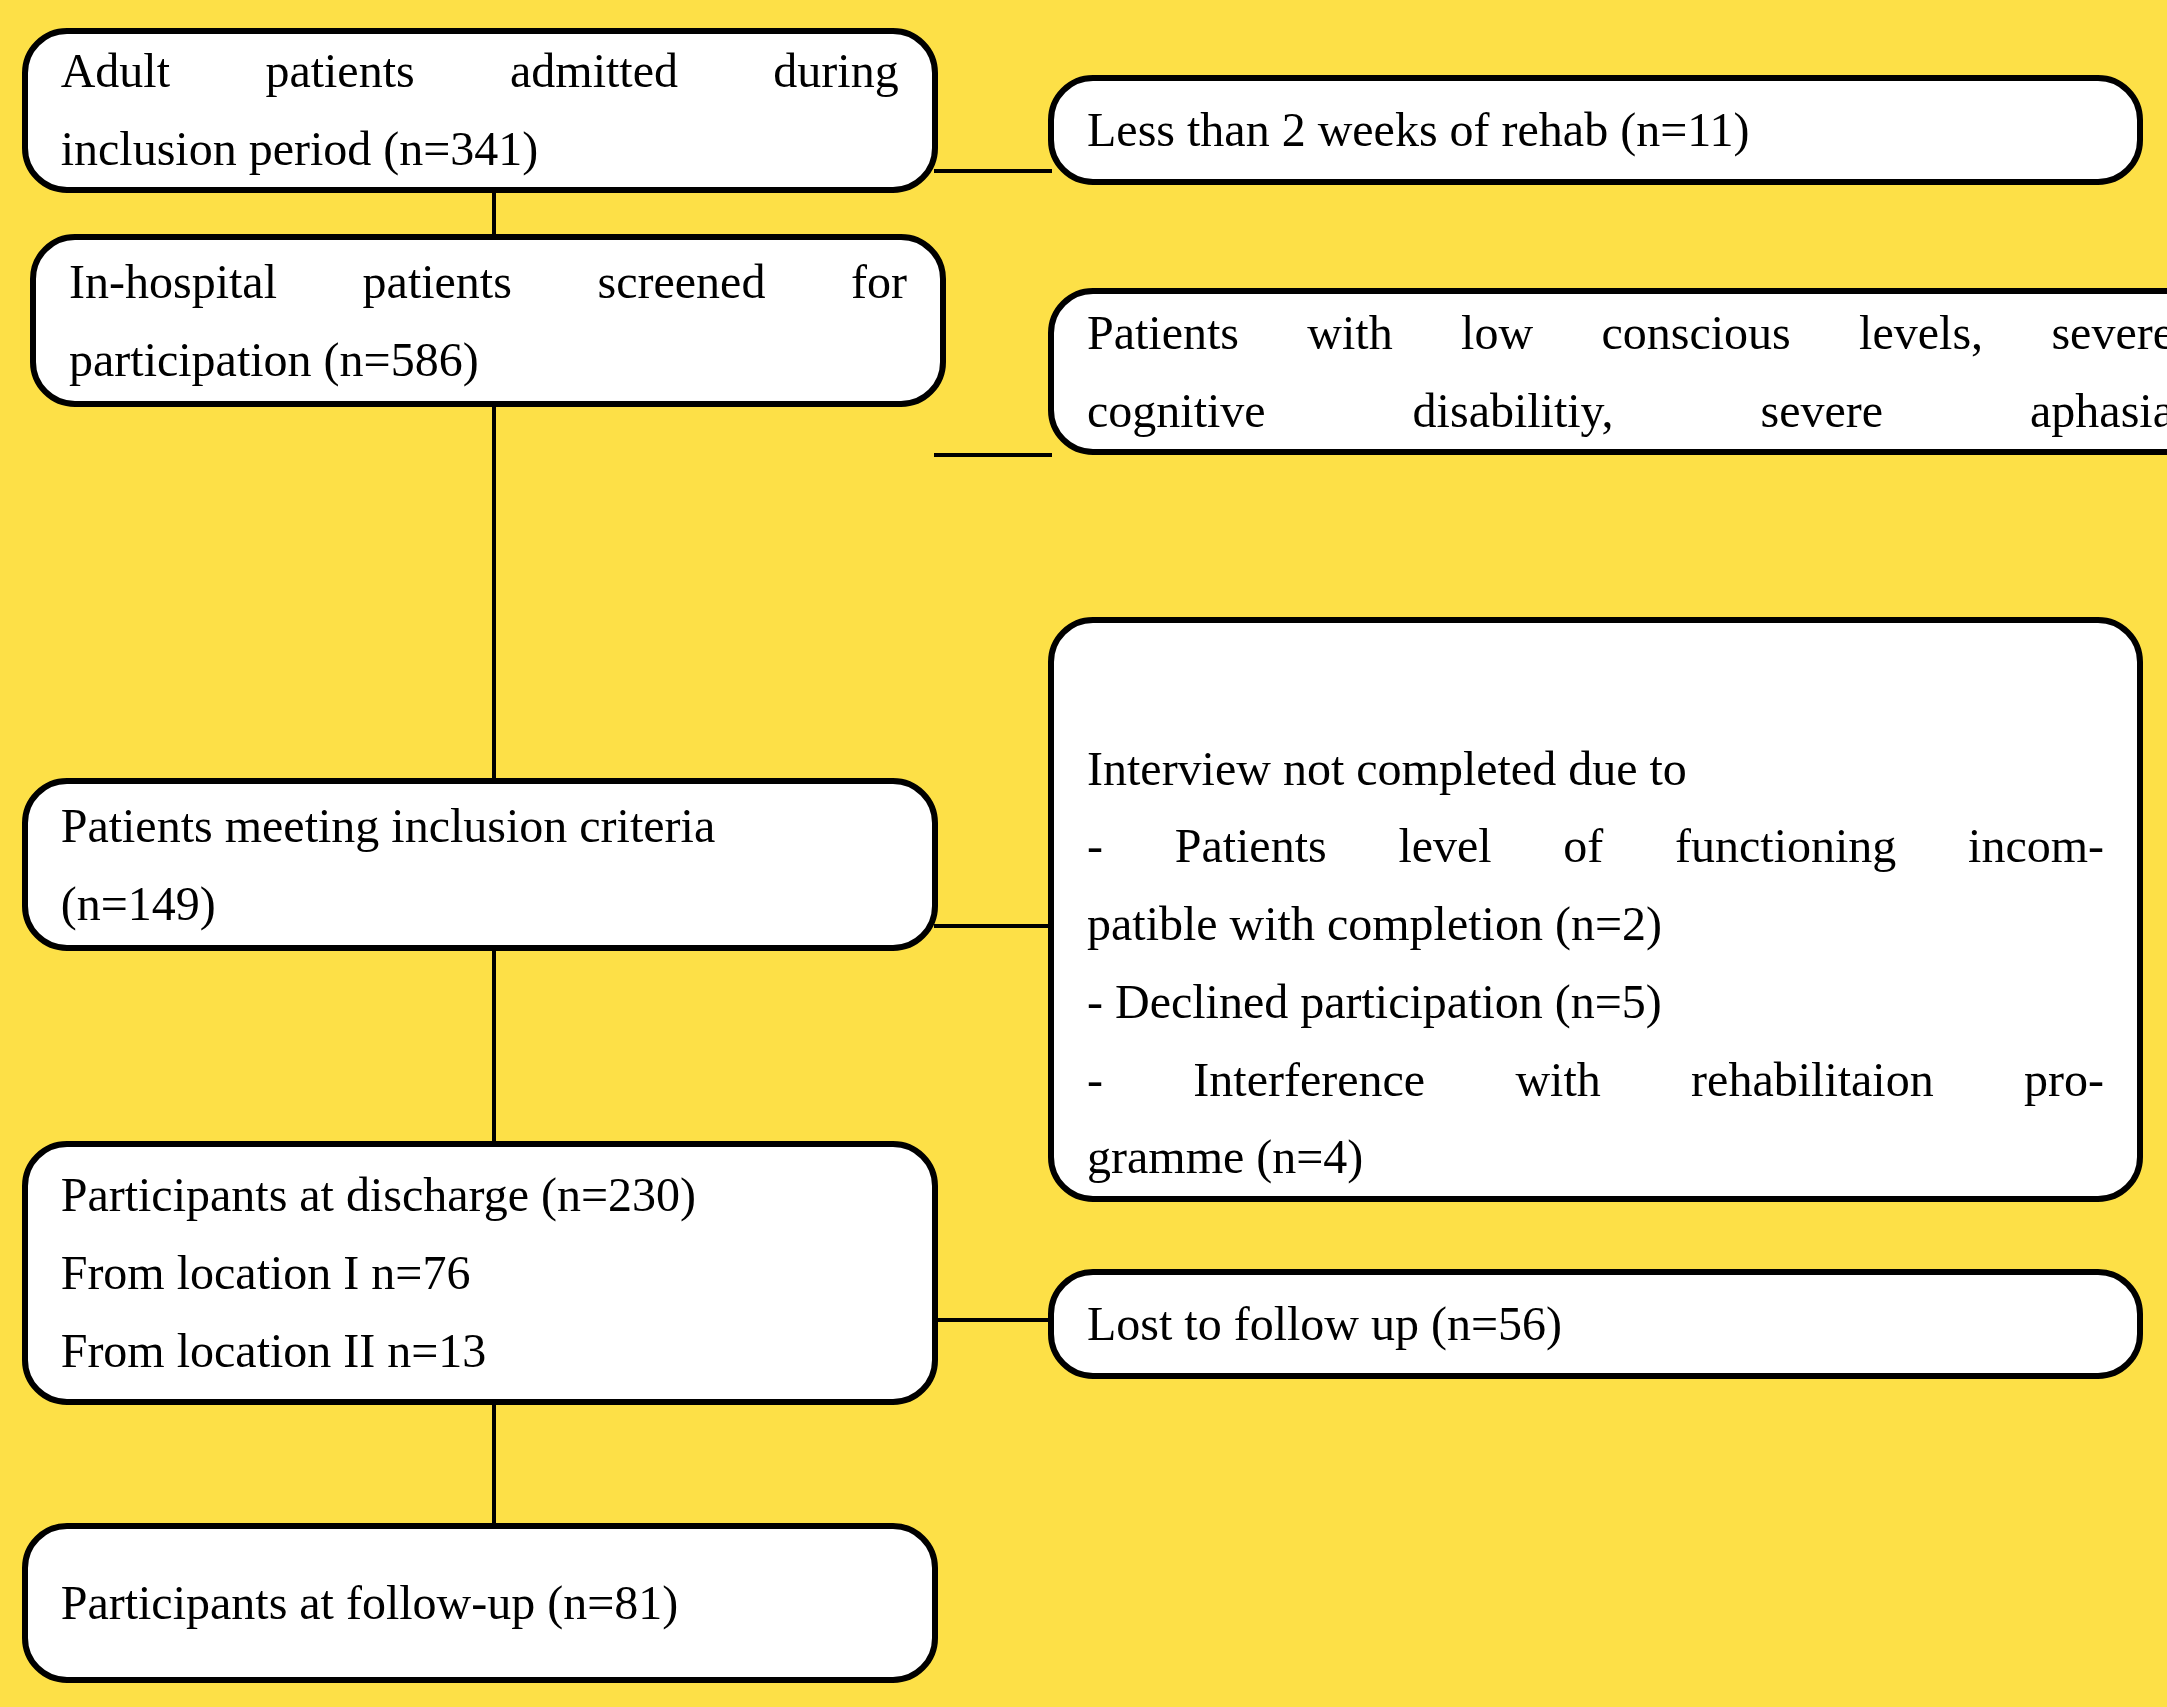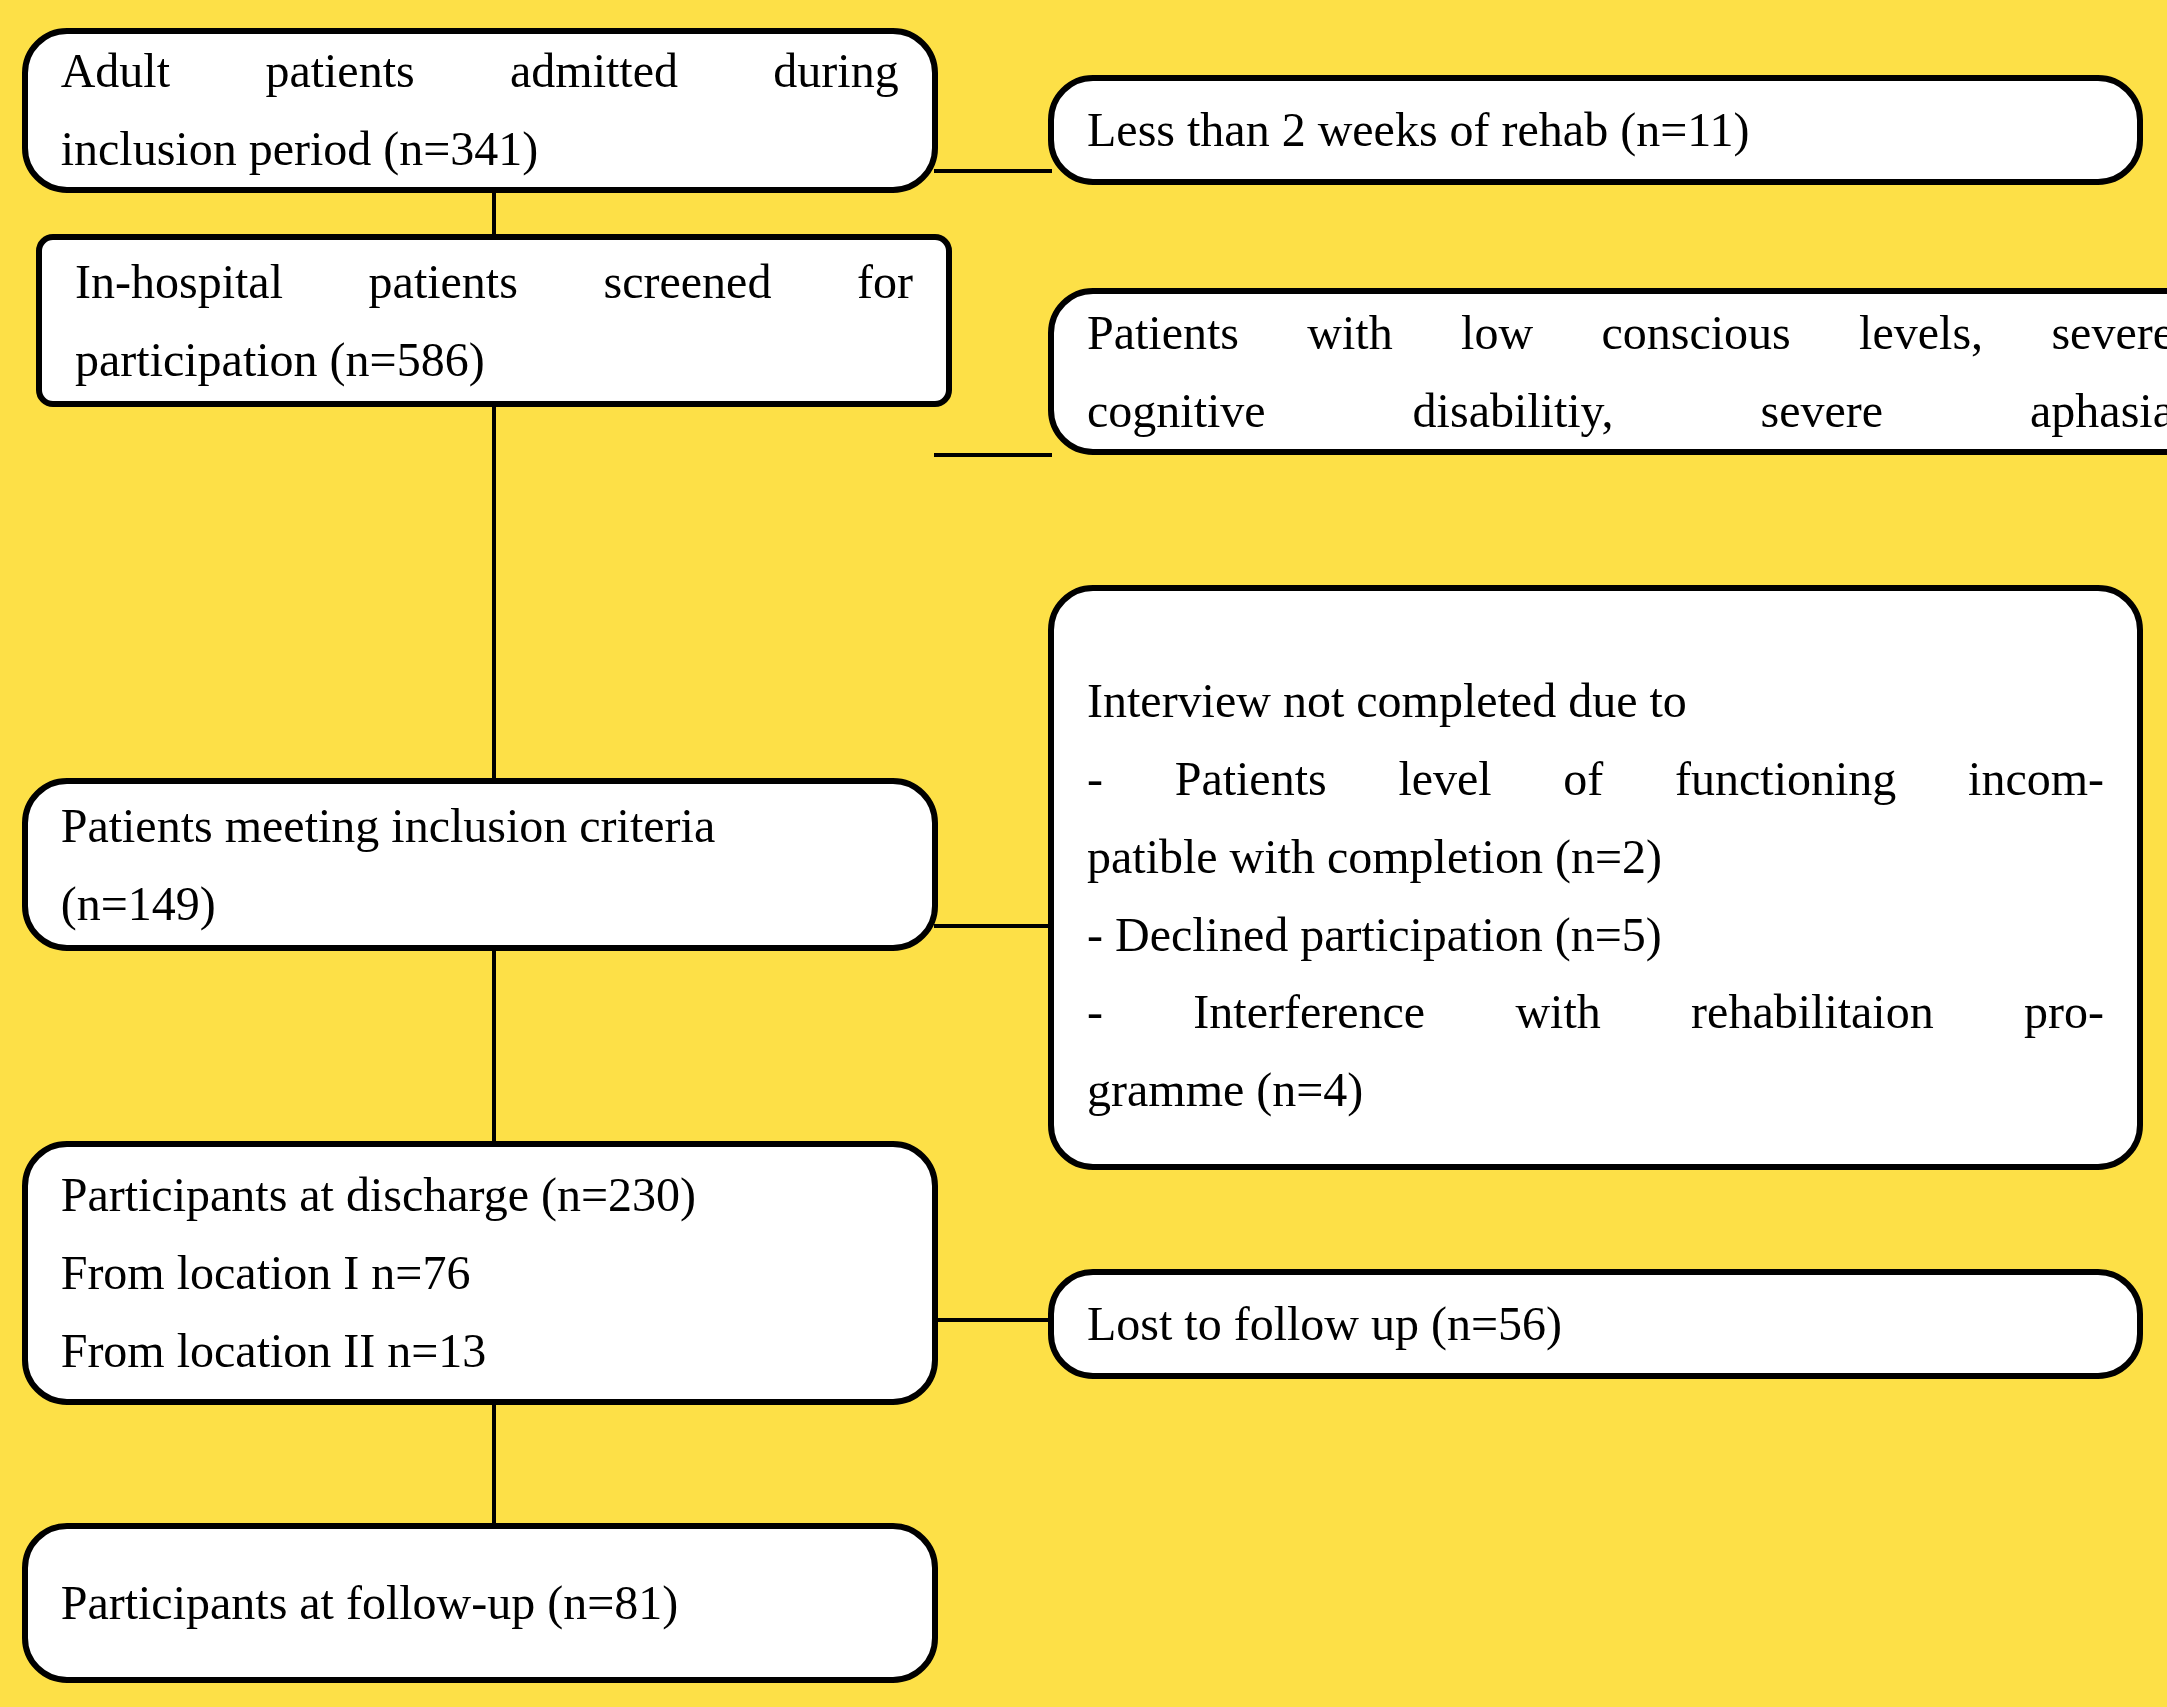--- a/index.html
+++ b/index.html
@@ -66,21 +66,21 @@
   <div class="conn h" style="left:934px; top:924px; width:118px;"></div>
   <div class="conn h" style="left:934px; top:1318px; width:118px;"></div>
 
   <div class="node" style="left:21.7px; top:27.6px; width:916px; height:165px;">
     <div class="inner">
       <div class="line just">Adult patients admitted during</div>
       <div class="line">inclusion period (n=341)</div>
     </div>
   </div>
 
-  <div class="node" style="left:36px; top:234px; width:916px; height:173px;border-radius:17px;">
+  <div class="node" style="left:30px; top:234px; width:916px; height:173px;">
     <div class="inner">
       <div class="line just">In-hospital patients screened for</div>
       <div class="line">participation (n=586)</div>
     </div>
   </div>
 
   <div class="node" style="left:21.7px; top:778px; width:916px; height:173px;">
     <div class="inner">
       <div class="line">Patients meeting inclusion criteria</div>
       <div class="line">(n=149)</div>
@@ -107,21 +107,21 @@
     </div>
   </div>
 
   <div class="node" style="left:1048px; top:288px; width:1165px; height:167px;">
     <div class="inner">
       <div class="line just">Patients with low conscious levels, severe</div>
       <div class="line just">cognitive disabilitiy, severe aphasia</div>
     </div>
   </div>
 
-  <div class="node" style="left:1048px; top:585px; width:1095px; height:585px; justify-content:center; padding-top:36px;">
+  <div class="node" style="left:1048px; top:617px; width:1095px; height:585px; justify-content:flex-end; padding-top:36px;">
     <div class="inner">
       <div class="line">Interview not completed due to</div>
       <div class="line just">- Patients level of functioning incom-</div>
       <div class="line">patible with completion (n=2)</div>
       <div class="line">- Declined participation (n=5)</div>
       <div class="line just">- Interference with rehabilitaion pro-</div>
       <div class="line">gramme (n=4)</div>
     </div>
   </div>
 

